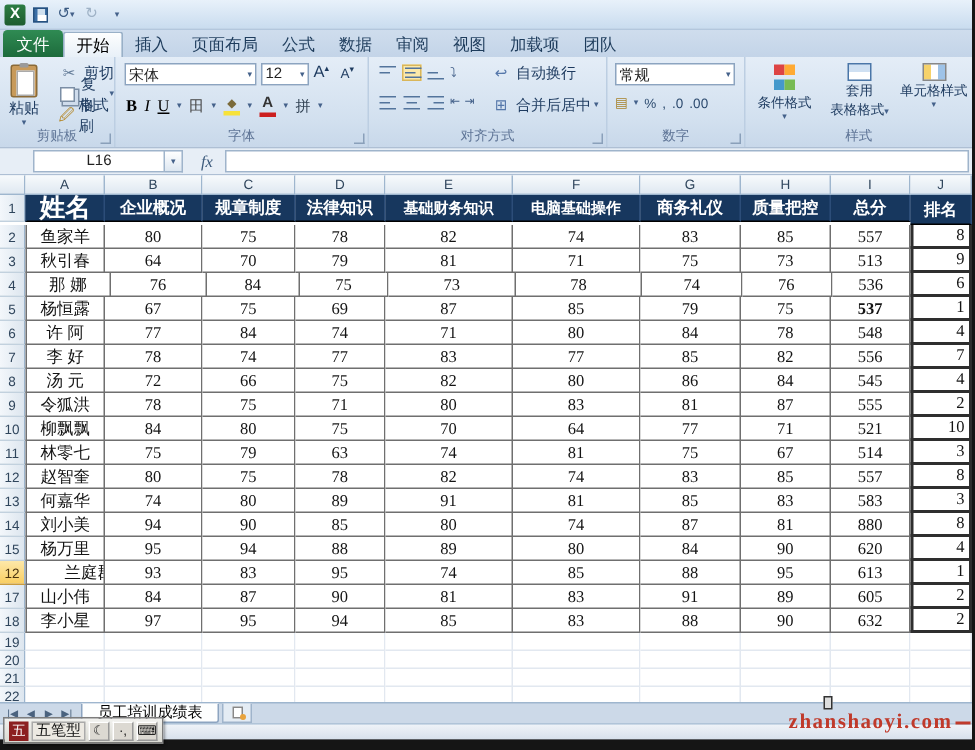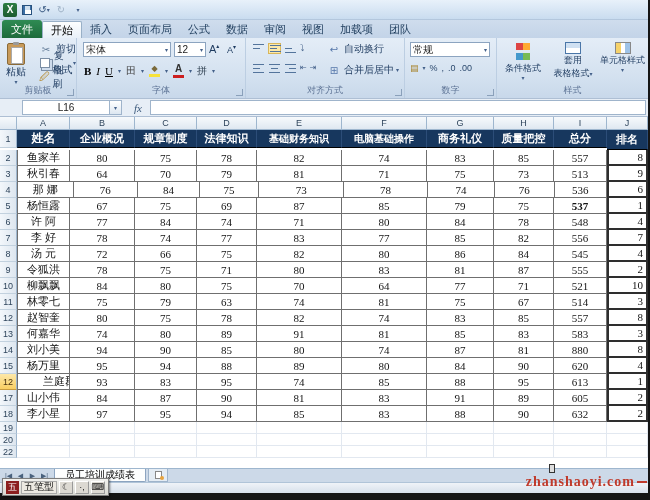--- a/index.html
+++ b/index.html
@@ -330,21 +330,21 @@
           <div class="chead" style="width: 85px; height: 13px;">E</div>
           <div class="chead" style="width: 85px; height: 13px;">F</div>
           <div class="chead" style="width: 67px; height: 13px;">G</div>
           <div class="chead" style="width: 60px; height: 13px;">H</div>
           <div class="chead" style="width: 53px; height: 13px;">I</div>
           <div class="chead" style="width: 41px; height: 13px;">J</div>
         </div>
     <div id="grid-body">
           <div class="grid-row">
             <div class="rnum" style="width: 17px; height: 18px;">1</div>
-            <div class="cell hdr first" style="width: 53px; height: 18px; font-size: 12px;">姓名</div>
+            <div class="cell hdr first" style="width: 53px; height: 18px; font-size: 17px;">姓名</div>
             <div class="cell hdr" style="width: 65px; height: 18px; font-size: 11px;">企业概况</div>
             <div class="cell hdr" style="width: 62px; height: 18px; font-size: 11px;">规章制度</div>
             <div class="cell hdr" style="width: 60px; height: 18px; font-size: 11px;">法律知识</div>
             <div class="cell hdr" style="width: 85px; height: 18px; font-size: 10px;">基础财务知识</div>
             <div class="cell hdr" style="width: 85px; height: 18px; font-size: 10px;">电脑基础操作</div>
             <div class="cell hdr" style="width: 67px; height: 18px; font-size: 11px;">商务礼仪</div>
             <div class="cell hdr" style="width: 60px; height: 18px; font-size: 11px;">质量把控</div>
             <div class="cell hdr" style="width: 53px; height: 18px; font-size: 11px;">总分</div>
             <div class="cell hdr" style="width: 41px; height: 20px; font-size: 11px;">排名</div>
           </div>
@@ -589,20 +589,33 @@
             <div class="cell empty" style="width: 62px; height: 12px;"></div>
             <div class="cell empty" style="width: 60px; height: 12px;"></div>
             <div class="cell empty" style="width: 85px; height: 12px;"></div>
             <div class="cell empty" style="width: 85px; height: 12px;"></div>
             <div class="cell empty" style="width: 67px; height: 12px;"></div>
             <div class="cell empty" style="width: 60px; height: 12px;"></div>
             <div class="cell empty" style="width: 53px; height: 12px;"></div>
             <div class="cell empty" style="width: 41px; height: 12px;"></div>
           </div>
           <div class="grid-row">
+            <div class="rnum" style="width: 17px; height: 12px;">21</div>
+            <div class="cell empty" style="width: 53px; height: 12px;"></div>
+            <div class="cell empty" style="width: 65px; height: 12px;"></div>
+            <div class="cell empty" style="width: 62px; height: 12px;"></div>
+            <div class="cell empty" style="width: 60px; height: 12px;"></div>
+            <div class="cell empty" style="width: 85px; height: 12px;"></div>
+            <div class="cell empty" style="width: 85px; height: 12px;"></div>
+            <div class="cell empty" style="width: 67px; height: 12px;"></div>
+            <div class="cell empty" style="width: 60px; height: 12px;"></div>
+            <div class="cell empty" style="width: 53px; height: 12px;"></div>
+            <div class="cell empty" style="width: 41px; height: 12px;"></div>
+          </div>
+          <div class="grid-row">
             <div class="rnum" style="width: 17px; height: 12px;">22</div>
             <div class="cell empty" style="width: 53px; height: 12px;"></div>
             <div class="cell empty" style="width: 65px; height: 12px;"></div>
             <div class="cell empty" style="width: 62px; height: 12px;"></div>
             <div class="cell empty" style="width: 60px; height: 12px;"></div>
             <div class="cell empty" style="width: 85px; height: 12px;"></div>
             <div class="cell empty" style="width: 85px; height: 12px;"></div>
             <div class="cell empty" style="width: 67px; height: 12px;"></div>
             <div class="cell empty" style="width: 60px; height: 12px;"></div>
             <div class="cell empty" style="width: 53px; height: 12px;"></div>

